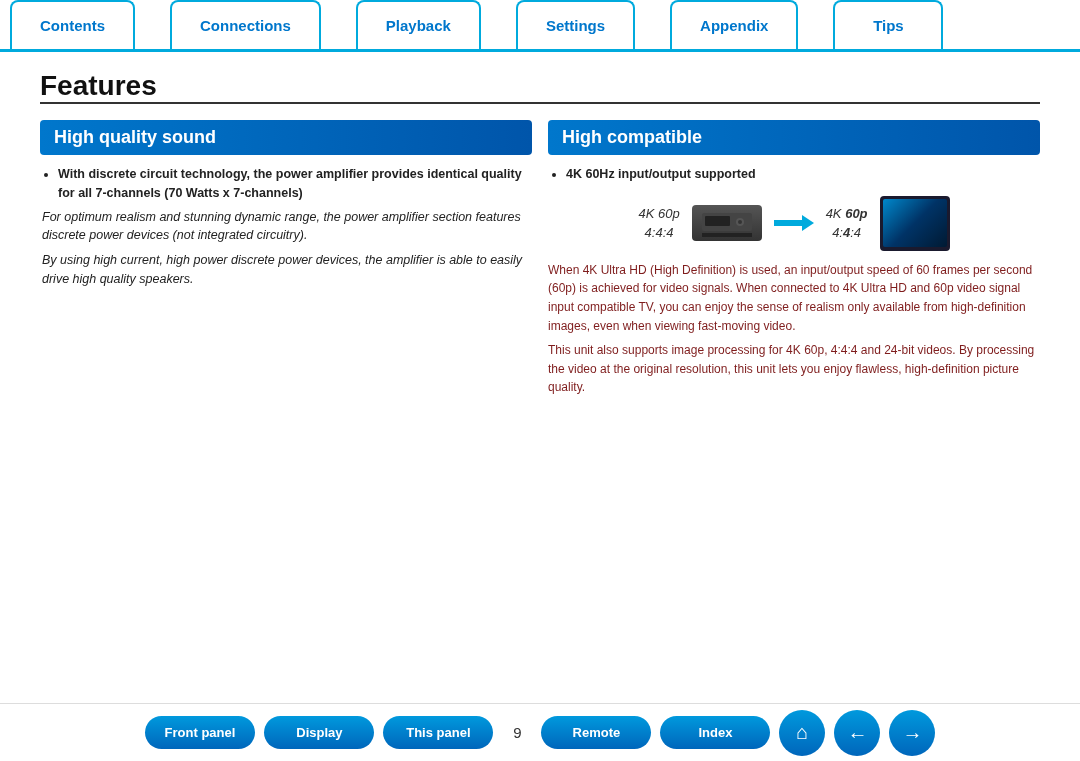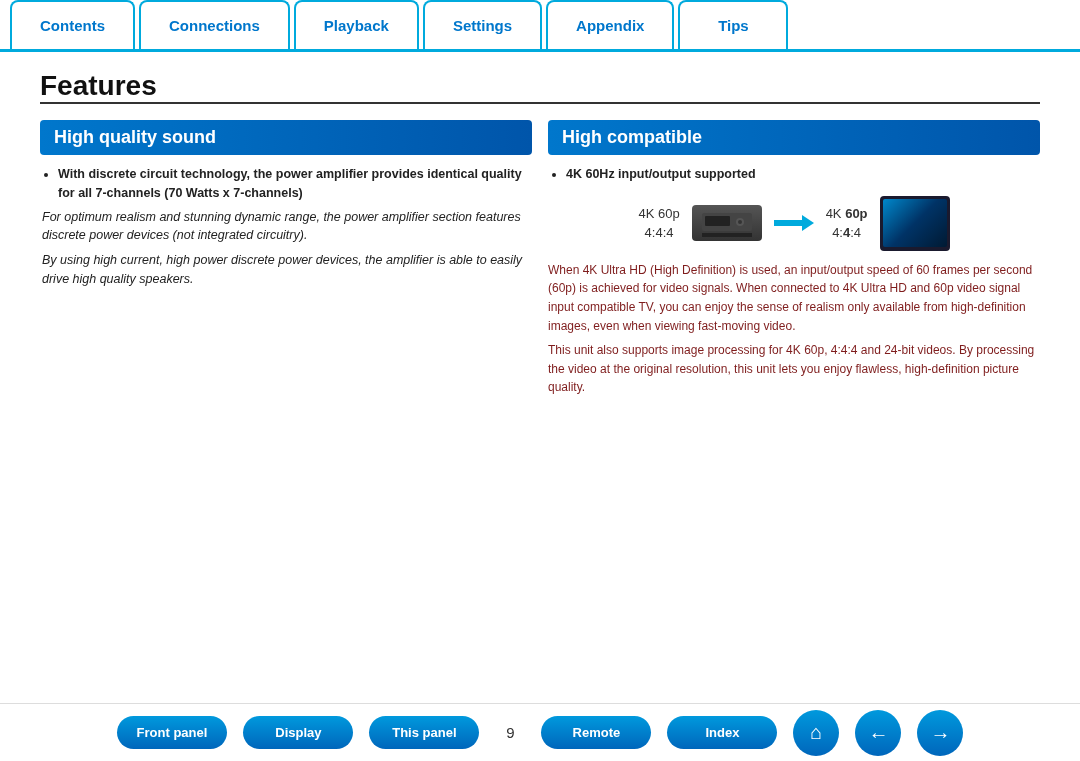--- a/index.html
+++ b/index.html
@@ -15,20 +15,21 @@
     }
 
     
     .top-nav {
       display: flex;
       align-items: stretch;
       border-bottom: 3px solid #00aadd;
       background: #fff;
       padding: 0 10px;
       height: 52px;
+      gap: 31px;
     }
     .nav-tab {
       display: flex;
       align-items: center;
       justify-content: center;
       padding: 0 28px;
       font-size: 15px;
       font-weight: bold;
       color: #0077cc;
       cursor: pointer;
@@ -100,20 +101,21 @@
       align-items: center;
       justify-content: center;
       gap: 12px;
       margin: 12px 0 10px 0;
     }
 
     .diagram-label {
       text-align: center;
       font-size: 13px;
       color: #333;
+      font-style: italic;
     }
 
     .arrow-right {
       width: 40px;
       height: 22px;
       display: flex;
       align-items: center;
       justify-content: center;
     }
     .arrow-right svg {
@@ -170,21 +172,21 @@
     .bottom-nav {
       position: absolute;
       bottom: 0;
       left: 0;
       right: 0;
       height: 58px;
       background: #fff;
       display: flex;
       align-items: center;
       justify-content: center;
-      gap: 16px;
+      gap: 9px;
       border-top: 1px solid #ddd;
     }
 
     .bottom-btn {
       background: linear-gradient(to bottom, #0099dd, #0066bb);
       color: #fff;
       font-size: 13px;
       font-weight: bold;
       padding: 9px 20px;
       border-radius: 22px;

